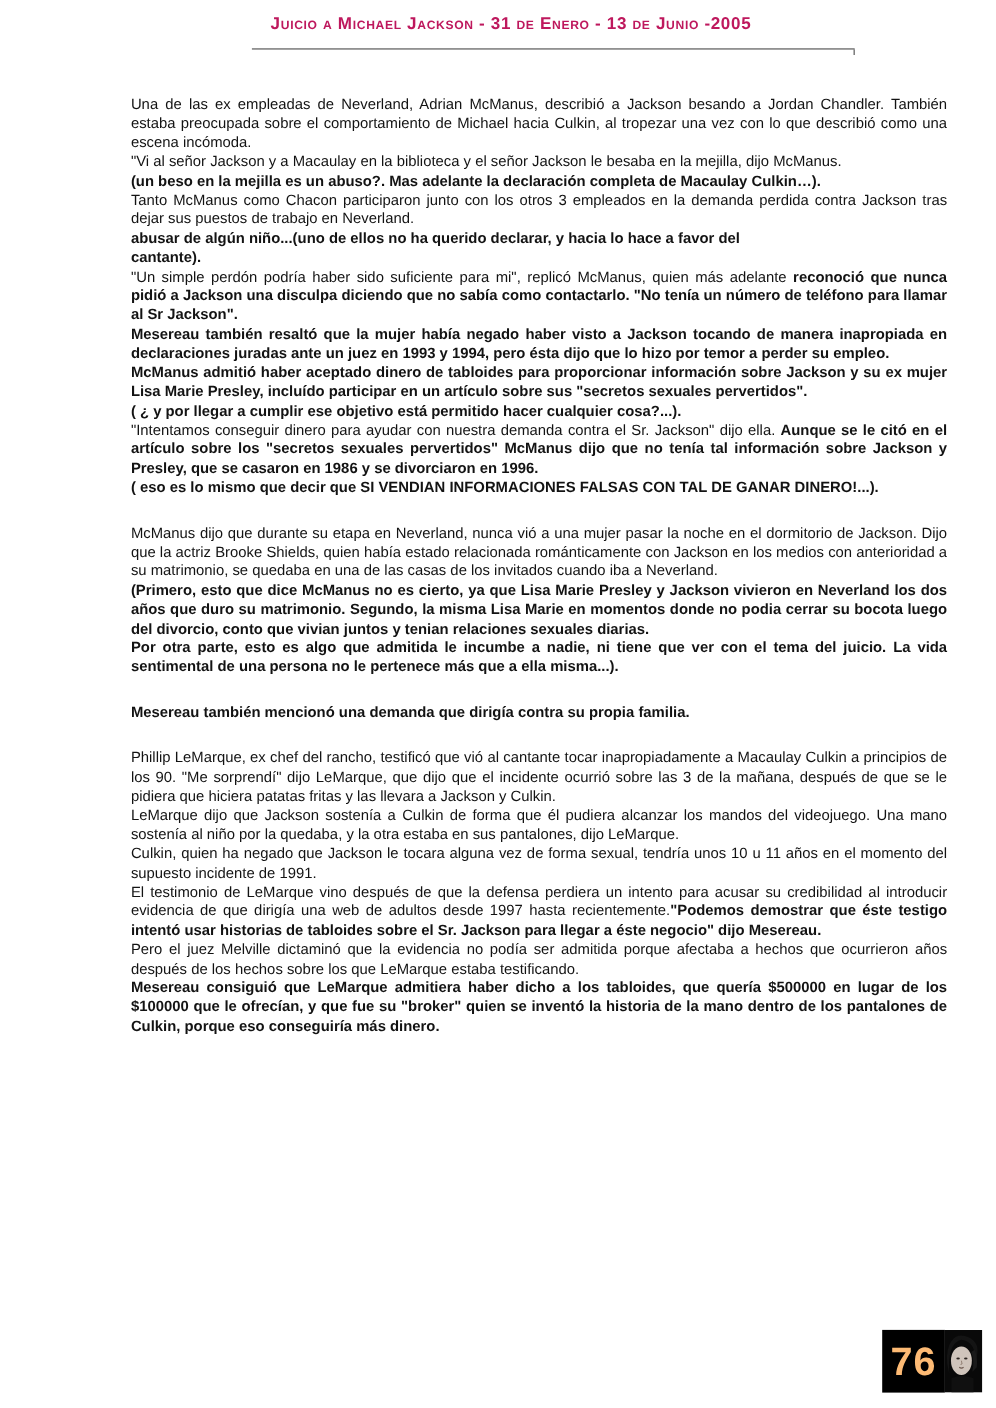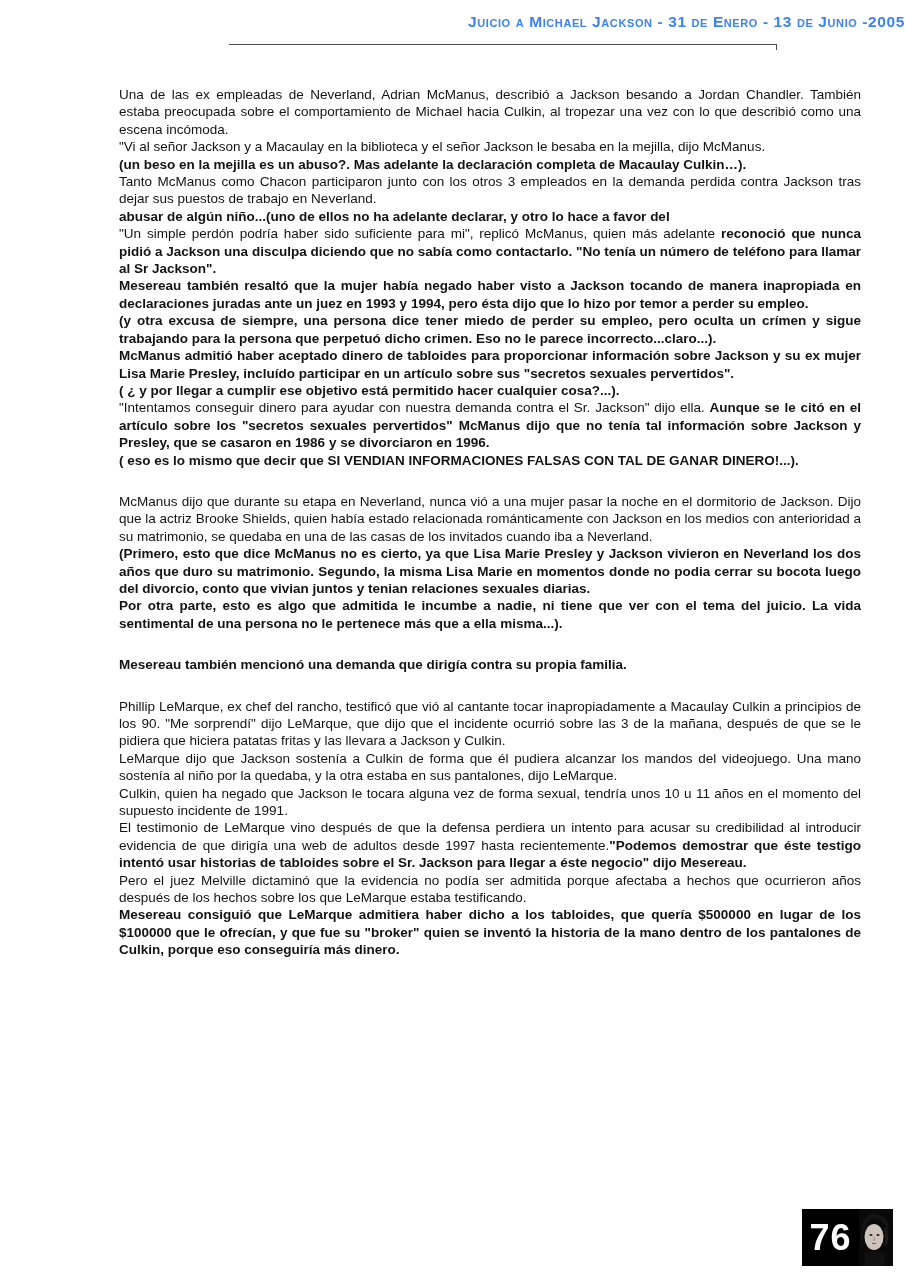--- a/index.html
+++ b/index.html
@@ -10,26 +10,26 @@
     position: relative; overflow: hidden;
   }
   .page {
     position: relative;
     width: 905px; height: 1280px;
     background: #ffffff;
   }
   .header-title {
     position: absolute;
     top: 13px; left: 0; width: 100%;
-    text-align: right;
+    text-align: center;
     font-weight: bold;
     font-variant: small-caps;
     letter-spacing: 0.6px;
     font-size: 15.5px;
-    color: #3b82f6;
+    color: #be185d;
     padding-left: 24px;
   }
   .header-divider {
     position: absolute;
     top: 44px; left: 229px; width: 548px;
     border-top: 1.2px solid #4a4a4a;
   }
   .header-divider::after {
     content: "";
     position: absolute;
@@ -49,21 +49,21 @@
   .para.gap { margin-top: 24px; }
   .b { font-weight: bold; }
   .footer-right {
     position: absolute;
     right: 12px; bottom: 14px;
     display: flex;
     align-items: stretch;
   }
   .page-number {
     background: #000000;
-    color: #ffffff;
+    color: #fdba74;
     font-weight: bold;
     font-size: 36px;
     width: 57px; height: 57px;
     display: flex; align-items: center; justify-content: center;
     letter-spacing: 1px;
   }
   .photo {
     width: 34px; height: 57px;
     display: block;
   }
@@ -75,24 +75,24 @@
 
   <div class="header-title">Juicio a Michael Jackson - 31 de Enero  -  13 de Junio -2005</div>
 
   <div class="header-divider"></div>
 
   <div class="body-text">
       <p class="para"><span>Una de las ex empleadas de Neverland, Adrian McManus, describió a Jackson besando a Jordan Chandler. También estaba preocupada sobre el comportamiento de Michael hacia Culkin, al tropezar una vez con lo que describió como una escena incómoda.</span></p>
       <p class="para"><span>"Vi al señor Jackson y a Macaulay en la biblioteca y el señor Jackson le besaba en la mejilla, dijo McManus.</span></p>
       <p class="para"><span class="b">(un beso en la mejilla es un abuso?.  Mas adelante la declaración completa de Macaulay Culkin…).</span></p>
       <p class="para"><span>Tanto McManus como Chacon participaron junto con los otros 3 empleados en la demanda perdida contra Jackson tras dejar sus puestos de trabajo en Neverland.</span></p>
-      <p class="para"><span class="b">abusar de algún niño...(uno de ellos no ha adelante declarar, y otro lo hace a favor del</span></p>
+      <p class="para"><span class="b">abusar de algún niño...(uno de ellos no ha querido declarar, y hacia lo hace a favor del</span></p>
+      <p class="para"><span class="b">cantante).</span></p>
       <p class="para"><span>"Un simple perdón podría haber sido suficiente para mi", replicó McManus, quien más adelante </span><span class="b">reconoció que nunca pidió a Jackson una disculpa diciendo que no sabía como contactarlo. "No tenía un número de teléfono para llamar al Sr Jackson".</span></p>
       <p class="para"><span class="b">Mesereau también resaltó que la mujer había negado haber visto a Jackson tocando de manera inapropiada en declaraciones juradas ante un juez en 1993 y 1994, pero ésta dijo que lo hizo por temor a perder su empleo.</span></p>
-      <p class="para"><span class="b">(y otra excusa de siempre, una persona dice tener miedo de perder su empleo, pero oculta un crímen y sigue trabajando para la persona que perpetuó dicho crimen. Eso no le parece incorrecto...claro...).</span></p>
       <p class="para"><span class="b">McManus admitió haber aceptado dinero de tabloides para proporcionar información sobre Jackson y su ex mujer Lisa Marie Presley, incluído participar en un artículo sobre sus "secretos sexuales pervertidos".</span></p>
       <p class="para"><span class="b">( ¿ y por llegar a cumplir ese objetivo está permitido hacer cualquier cosa?...).</span></p>
       <p class="para"><span>"Intentamos conseguir dinero para ayudar con nuestra demanda contra el Sr. Jackson" dijo ella. </span><span class="b">Aunque se le citó en el artículo sobre los "secretos sexuales pervertidos" McManus dijo que no tenía tal información sobre Jackson y Presley, que se casaron en 1986 y se divorciaron en 1996.</span></p>
       <p class="para"><span class="b">( eso es lo mismo que decir que SI VENDIAN INFORMACIONES FALSAS CON TAL DE GANAR DINERO!...).</span></p>
       <p class="para gap"><span>McManus dijo que durante su etapa en Neverland, nunca vió a una mujer pasar la noche en el dormitorio de Jackson. Dijo que la actriz Brooke Shields, quien había estado relacionada románticamente con Jackson en los medios con anterioridad a su matrimonio, se quedaba en una de las casas de los invitados cuando iba a Neverland.</span></p>
       <p class="para"><span class="b">(Primero, esto que dice McManus no es cierto, ya que Lisa Marie Presley y Jackson vivieron en Neverland los dos años que duro su matrimonio. Segundo, la misma Lisa Marie en  momentos donde no podia cerrar su bocota luego del divorcio, conto que vivian juntos y tenian relaciones sexuales diarias.</span></p>
       <p class="para"><span class="b">Por otra parte, esto es algo que admitida le incumbe a nadie, ni tiene que ver con el tema del juicio. La vida sentimental de una persona no le pertenece más que a ella misma...).</span></p>
       <p class="para gap"><span class="b">Mesereau también mencionó una demanda que dirigía contra su propia familia.</span></p>
       <p class="para gap"><span>Phillip LeMarque, ex chef del rancho, testificó que vió al cantante tocar inapropiadamente a Macaulay Culkin a principios de los 90. "Me sorprendí" dijo LeMarque, que dijo que el incidente ocurrió sobre las 3 de la mañana, después de que se le pidiera que hiciera patatas fritas y las llevara a Jackson y Culkin.</span></p>
       <p class="para"><span>LeMarque dijo que Jackson sostenía a Culkin de forma que él pudiera alcanzar los mandos del videojuego. Una mano sostenía al niño por la quedaba, y la otra estaba en sus pantalones, dijo LeMarque.</span></p>

